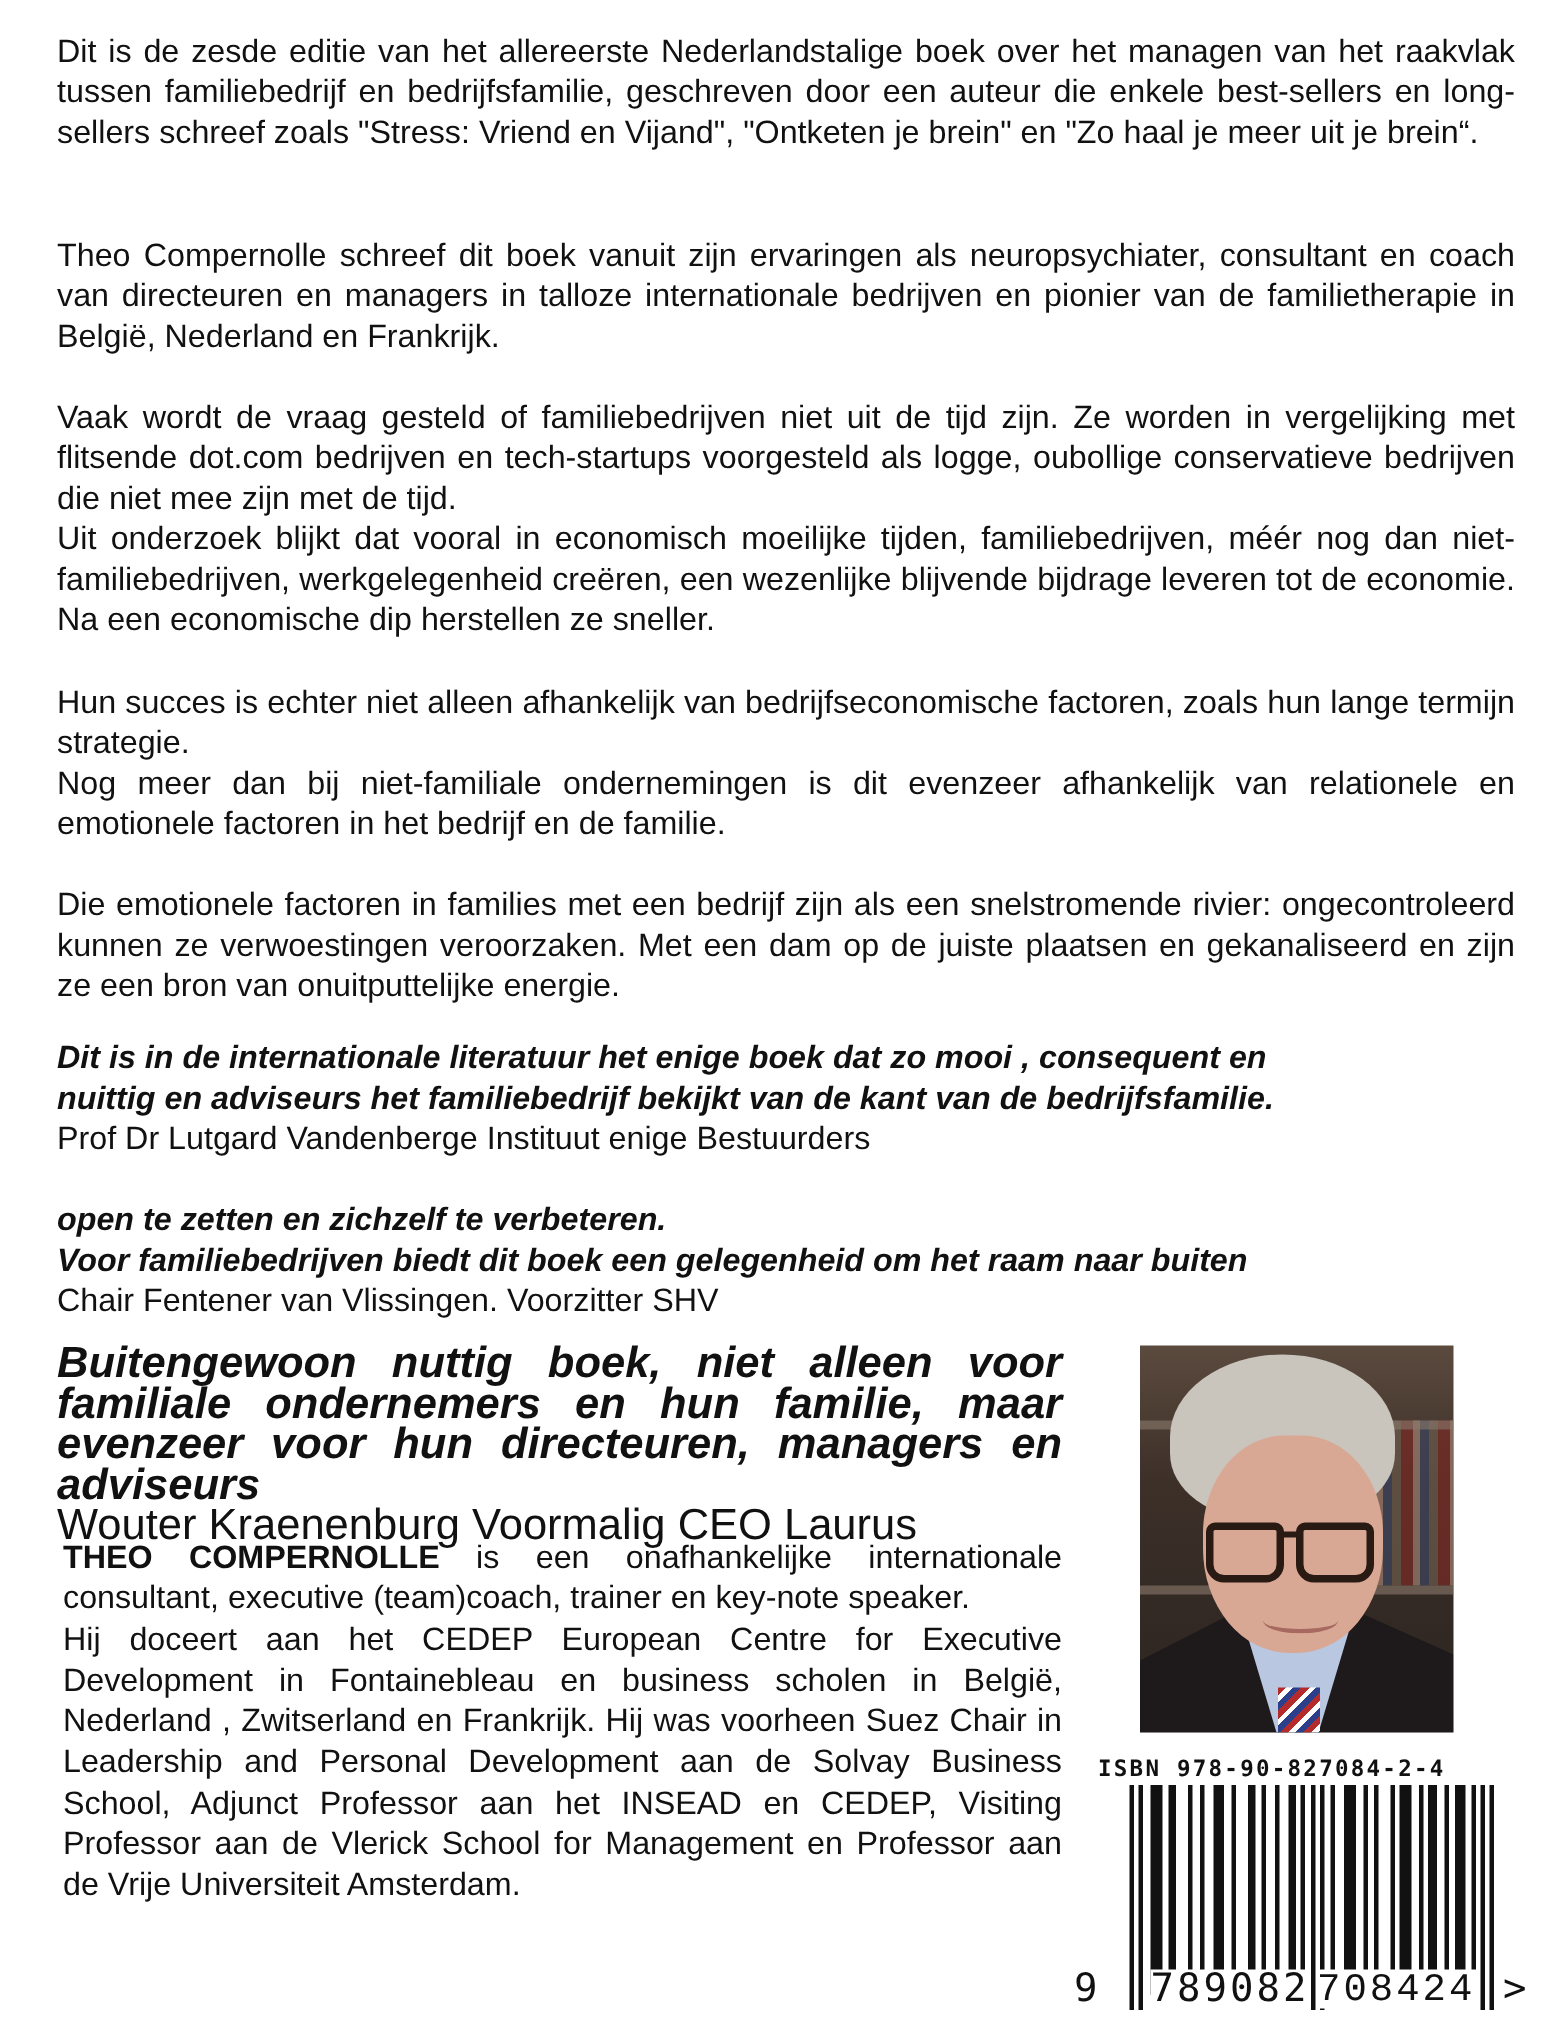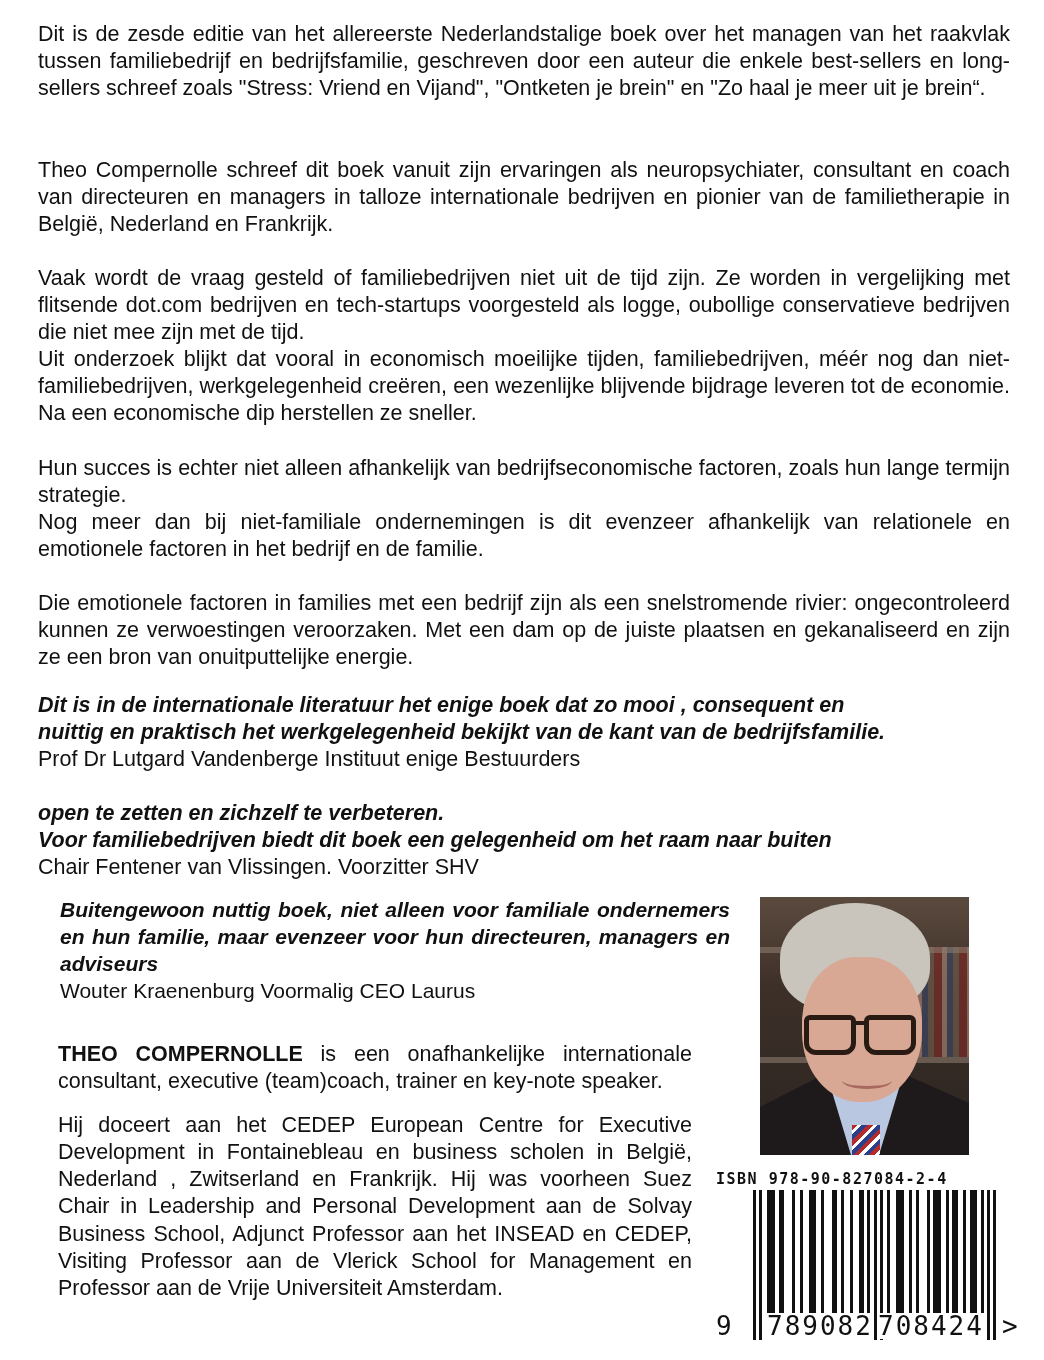--- a/index.html
+++ b/index.html
@@ -5,52 +5,52 @@
   html, body { margin: 0; padding: 0; background: #ffffff; }
   body {
     width: 1044px; height: 1360px; position: relative; overflow: hidden;
     font-family: "Liberation Sans", sans-serif; color: #111111;
   }
   .block { position: absolute; left: 38px; width: 972px; font-size: 21.5px; line-height: 27px; text-align: justify; }
   .block p { margin: 0; }
   .last-left { text-align-last: left; }
   .quote { font-weight: bold; font-style: italic; text-align: left; }
   .attrib { text-align: left; }
-  .q3 { position: absolute; left: 38px; width: 670px; font-size: 21px; line-height: 27px; margin-left: 22px; }
+  .q3 { position: absolute; left: 38px; width: 670px; font-size: 29px; line-height: 27px; }
   .q3 .quote { text-align: justify; text-align-last: left; }
   .bio { position: absolute; left: 42px; width: 666px; font-size: 21.5px; line-height: 27.3px; text-align: justify; }
-  .bio p { margin: 16px; }
+  .bio p { margin: 0; }
   .bio .name { font-weight: bold; }
   .photo {
     position: absolute; left: 760px; top: 897px; width: 209px; height: 258px;
     background: linear-gradient(180deg, #5b4a3e 0%, #3d3029 35%, #2a2420 100%);
     overflow: hidden;
   }
   .photo .shelf { position: absolute; left: 0; right: 0; height: 6px; background: #8a7a6c; opacity: .6; }
   .photo .books { position: absolute; right: 0; top: 50px; width: 60px; height: 110px;
     background: repeating-linear-gradient(90deg, #7a2a25 0 8px, #a08070 8px 13px, #3c4560 13px 19px, #6b5b4b 19px 25px); opacity: .7; }
   .photo .hair { position: absolute; left: 20px; top: 6px; width: 150px; height: 110px; border-radius: 50% 50% 40% 40%; background: #c9c4bc; }
   .photo .face { position: absolute; left: 42px; top: 60px; width: 120px; height: 145px; border-radius: 45% 45% 48% 48%; background: #d9a894; }
   .photo .glasses-l, .photo .glasses-r { position: absolute; top: 118px; width: 42px; height: 30px; border: 5px solid #2a1a14; border-radius: 6px 6px 12px 12px; }
   .photo .glasses-l { left: 44px; }
   .photo .glasses-r { left: 104px; }
   .photo .bridge { position: absolute; left: 95px; top: 124px; width: 12px; height: 4px; background: #2a1a14; }
   .photo .smile { position: absolute; left: 82px; top: 175px; width: 50px; height: 14px; border-bottom: 3px solid #a86a60; border-radius: 0 0 50% 50%; }
   .photo .suit { position: absolute; left: 0; bottom: 0; width: 209px; height: 80px; background: #1e1a1c; clip-path: polygon(0 40%, 30% 0, 70% 0, 100% 35%, 100% 100%, 0 100%); }
   .photo .shirt { position: absolute; left: 70px; bottom: 0; width: 70px; height: 70px; background: #b9c8e0; clip-path: polygon(0 0, 100% 0, 70% 100%, 30% 100%); }
   .photo .tie { position: absolute; left: 92px; bottom: 0; width: 28px; height: 30px; background: repeating-linear-gradient(135deg, #b52a2a 0 4px, #ffffff 4px 7px, #2c3f8a 7px 11px); }
   .barcode-wrap { position: absolute; left: 712px; top: 1170px; width: 320px; height: 185px; }
-  .isbn-text { position: absolute; left: 4px; top: 0; font-family: "DejaVu Sans Mono", monospace; font-weight: bold; font-size: 15px; letter-spacing: 1.5px; color: #111; }
+  .isbn-text { position: absolute; left: 20px; top: 0; font-family: "DejaVu Sans Mono", monospace; font-weight: bold; font-size: 15px; letter-spacing: 1.5px; color: #111; }
   .bars { position: absolute; left: 41px; top: 20px; width: 245px; height: 140px; display: flex; align-items: stretch; }
   .bars span { display: block; height: 100%; }
   .bars span.guard { height: 150px; }
   .bc-digit-first, .bc-digits-left, .bc-digits-right, .bc-arrow { position: absolute; top: 143px; font-family: "DejaVu Sans Mono", monospace; font-size: 26px; color: #111; background: #fff; line-height: 26px; }
   .bc-digit-first { left: 4px; background: transparent; }
   .bc-digits-left { left: 55px; letter-spacing: 2px; }
-  .bc-digits-right { left: 166px; letter-spacing: 2px; }
+  .bc-digits-right { left: 166px; letter-spacing: 2px; font-family: Liberation Mono, monospace; }
   .bc-arrow { left: 290px; background: transparent; }
 </style>
 </head>
 <body>
 
 <div class="block" style="top:21px;">
   <p class="last-left">Dit is de zesde editie van het allereerste Nederlandstalige boek over het managen van het raakvlak tussen familiebedrijf en bedrijfsfamilie, geschreven door een auteur die enkele best-sellers en long-sellers schreef zoals "Stress: Vriend en Vijand", "Ontketen je brein" en "Zo haal je meer uit je brein“.</p>
 </div>
 
 <div class="block" style="top:157px;">
@@ -66,21 +66,21 @@
   <p class="last-left">Hun succes is echter niet alleen afhankelijk van bedrijfseconomische factoren, zoals hun lange termijn strategie.</p>
   <p class="last-left">Nog meer dan bij niet-familiale ondernemingen is dit evenzeer afhankelijk van relationele en emotionele factoren in het bedrijf en de familie.</p>
 </div>
 
 <div class="block" style="top:590px;">
   <p class="last-left">Die emotionele factoren in families met een bedrijf zijn als een snelstromende rivier: ongecontroleerd kunnen ze verwoestingen veroorzaken. Met een dam op de juiste plaatsen en gekanaliseerd en zijn ze een bron van onuitputtelijke energie.</p>
 </div>
 
 <div class="block" style="top:692px;">
   <p class="quote">Dit is in de internationale literatuur het enige boek dat zo mooi , consequent en</p>
-  <p class="quote">nuittig en praktisch het werkgelegenheid bekijkt van de kant van de bedrijfsfamilie.</p>
+  <p class="quote">nuittig en adviseurs het familiebedrijf bekijkt van de kant van de bedrijfsfamilie.</p>
   <p class="attrib">Prof Dr Lutgard Vandenberge Instituut enige Bestuurders</p>
 </div>
 
 <div class="block" style="top:800px;">
   <p class="quote">open te zetten en zichzelf te verbeteren.</p>
   <p class="quote">Voor familiebedrijven biedt dit boek een gelegenheid om het raam naar buiten</p>
   <p class="attrib">Chair Fentener van Vlissingen. Voorzitter SHV</p>
 </div>
 
 <div class="q3" style="top:896px;">

